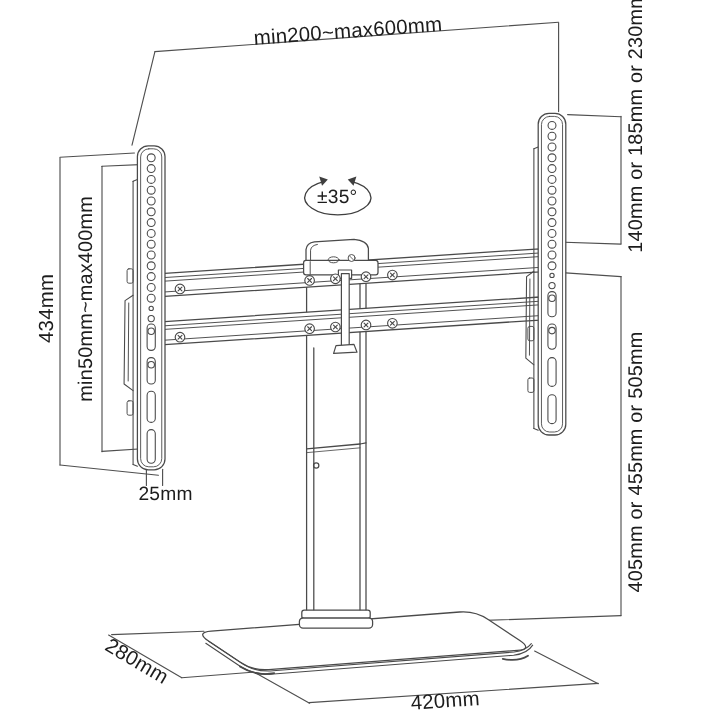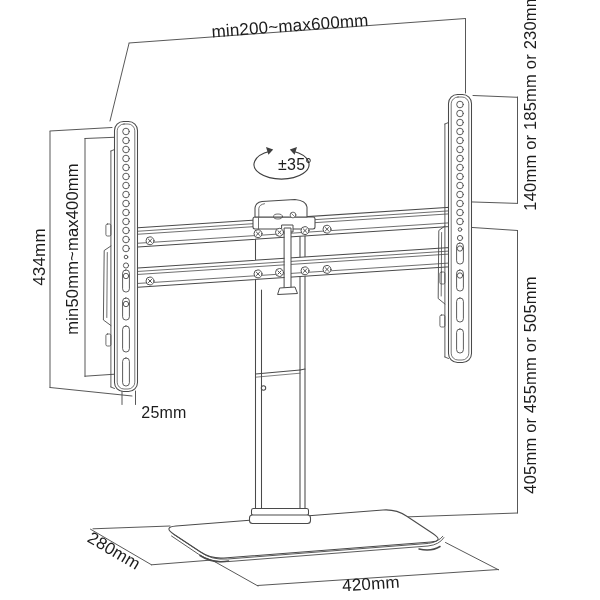--- a/index.html
+++ b/index.html
@@ -231,21 +231,21 @@
   <div class="lbl" style="left:290px;top:25.5px;transform:translate(-50%,-50%) rotate(-4.3deg);">min200~max600mm</div>
 
   <div class="lbl vert" style="left:530px;top:102px;transform:translate(-50%,-50%) rotate(-90deg);">140mm or 185mm or 230mm</div>
 
   <div class="lbl vert" style="left:530px;top:385px;transform:translate(-50%,-50%) rotate(-90deg);">405mm or 455mm or 505mm</div>
 
   <div class="lbl" style="left:39px;top:257px;transform:translate(-50%,-50%) rotate(-90deg);">434mm</div>
 
   <div class="lbl vert" style="left:72px;top:249px;transform:translate(-50%,-50%) rotate(-90deg);">min50mm~max400mm</div>
 
-  <div class="lbl small" style="left:138px;top:413px;transform:translate(-50%,-50%);margin-left:26px;">25mm</div>
-
-  <div class="lbl small" style="left:295px;top:164.5px;transform:translate(-50%,-50%);">±35°</div>
+  <div class="lbl small" style="left:138px;top:413px;transform:translate(-50%,-50%);">25mm</div>
+
+  <div class="lbl small" style="left:281px;top:164.5px;transform:translate(-50%,-50%);">±35°</div>
 
   <div class="lbl" style="left:114px;top:551px;transform:translate(-50%,-50%) rotate(30.5deg);">280mm</div>
 
   <div class="lbl" style="left:371px;top:583.5px;transform:translate(-50%,-50%) rotate(-4deg);">420mm</div>
 
 </div>
 
 </body></html>

